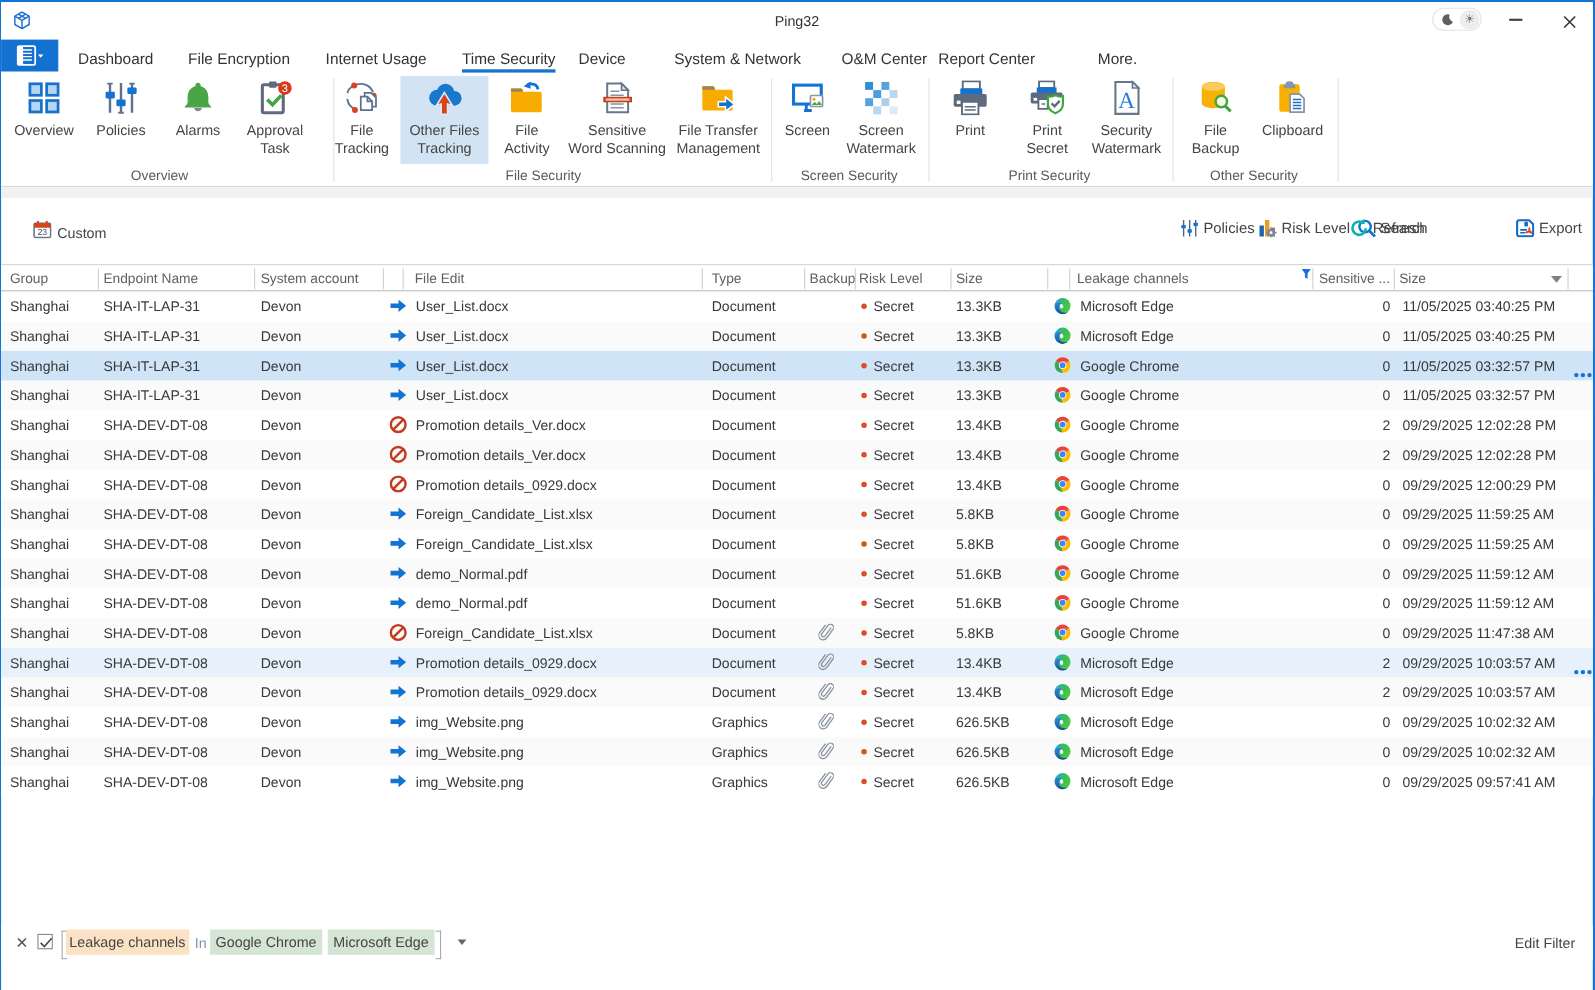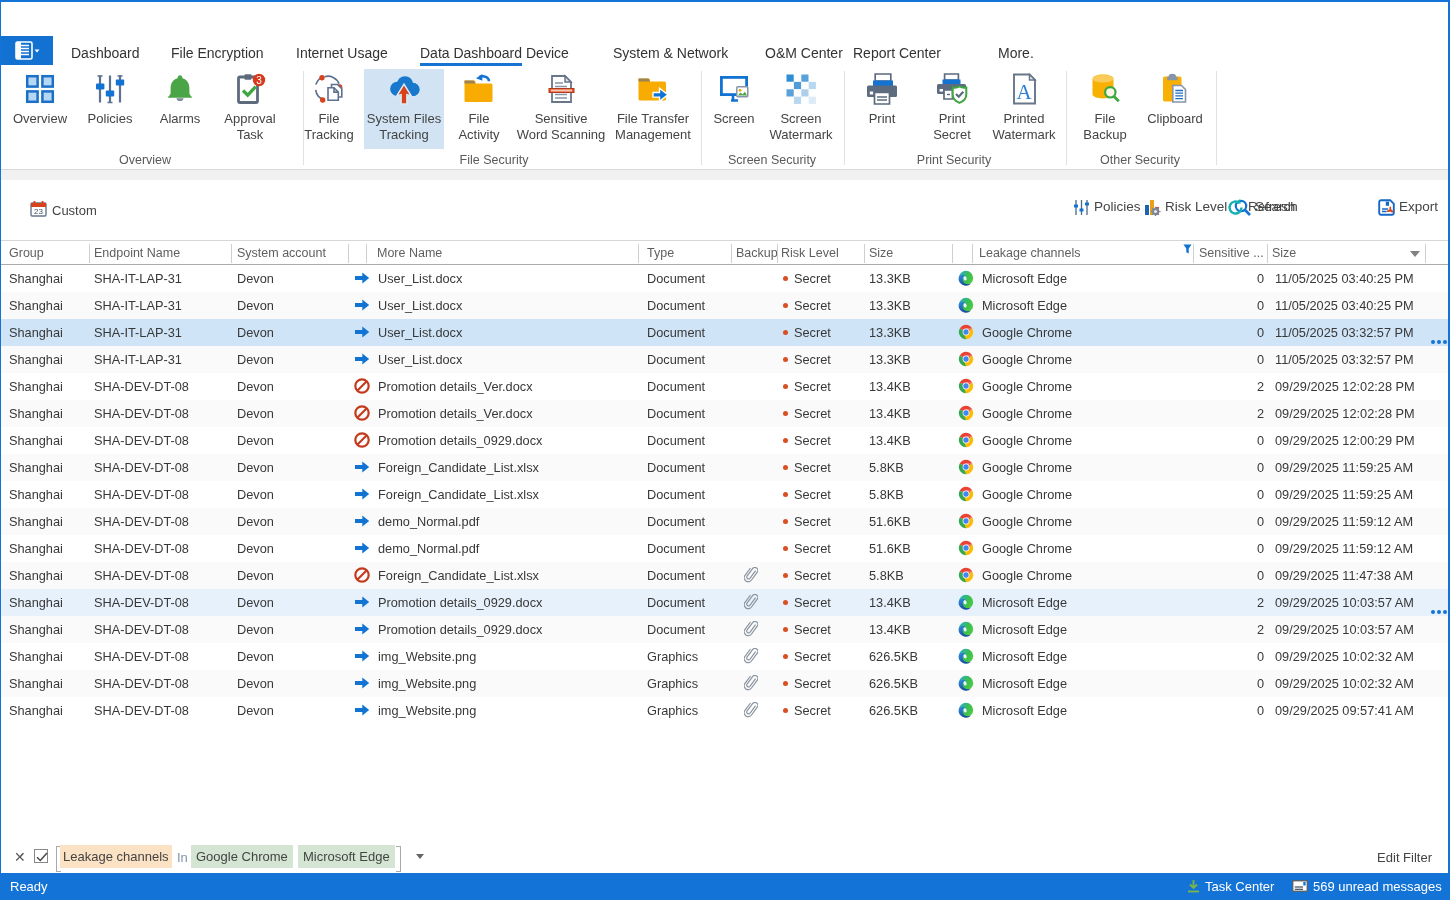--- a/index.html
+++ b/index.html
@@ -61,33 +61,53 @@
 #filter .edit {position:absolute;right:16px;top:9px;font-size:13px;color:#444}
 .brk {position:absolute;top:5px;width:5px;height:26px;border-top:1px solid #aaa;border-bottom:1px solid #aaa}
 #filter .caret {position:absolute;left:415px;top:13px;width:0;height:0;border-left:4.5px solid transparent;border-right:4.5px solid transparent;border-top:5px solid #666}
 
 #status {position:absolute;left:0;top:871px;width:100%;height:27px;background:#1473d6;color:#fff;font-size:13px}
 #status .rd {position:absolute;left:9px;top:6px}
 #status .tc {position:absolute;left:1186px;top:6px;white-space:nowrap}
 #status .um {position:absolute;left:1291px;top:6px;white-space:nowrap}
 </style></head><body>
 <div id="win">
+<div id="title">
+  <svg style="position:absolute;left:11px;top:8px" width="16" height="17" viewBox="0 0 16 17">
+        <g fill="none" stroke="#1b6fd0" stroke-width="1.3">
+          <path d="M8 1L14.5 4.75v7.5L8 16 1.5 12.25v-7.5z"></path>
+          <path d="M8 8.5L14.5 4.75M8 8.5v7.5M8 8.5L1.5 4.75"></path>
+          <path d="M4.75 2.9l6.5 3.75M11.25 2.9L4.75 6.65"></path>
+        </g>
+      </svg>
+  <div class="t">Ping32</div>
+  <div id="pill">
+        <svg style="position:absolute;left:7px;top:4px" width="12" height="12" viewBox="0 0 12 12">
+          <path d="M7.8 1.2A5 5 0 1 0 10.8 7.9 5.6 5.6 0 0 1 7.8 1.2z" fill="#5f5f5f"></path>
+        </svg>
+        <span class="sun">☀</span>
+      </div>
+  <div id="mini"></div>
+  <svg id="close" style="position:absolute;left:1420px;top:12px" width="12" height="12" viewBox="0 0 12 12">
+        <path d="M1 1l10 10M11 1L1 11" stroke="#333" stroke-width="1.4"></path>
+      </svg>
+</div>
 <div id="menu">
   <div id="mbtn">
         <svg style="position:absolute;left:14px;top:5px" width="26" height="19" viewBox="0 0 26 19">
           <rect x="1" y="1" width="16" height="17" rx="1.5" fill="none" stroke="#fff" stroke-width="1.6"></rect>
           <path d="M4 4.5h10M4 7.5h10M4 10.5h10M4 13.5h10" stroke="#fff" stroke-width="1.3"></path>
           <path d="M1 1h5v17H1z" fill="#fff"></path>
           <path d="M19.5 8.5h5l-2.5 3z" fill="#fff"></path>
         </svg>
       </div>
   <div class="tab" style="left:70px">Dashboard</div>
       <div class="tab" style="left:170px">File Encryption</div>
       <div class="tab" style="left:295px">Internet Usage</div>
-      <div class="tab act" style="left:419px">Data Dashboard</div>
+      <div class="tab act" style="left:419px">Time Security</div>
       <div class="tab" style="left:525px">Device</div>
       <div class="tab" style="left:612px">System &amp; Network</div>
       <div class="tab" style="left:764px">O&amp;M Center</div>
       <div class="tab" style="left:852px">Report Center</div>
       <div class="tab" style="left:997px">More.</div>
 </div>
 <div id="ribbon">
   <div class="ricon" style="left:23px"><svg width="32" height="32" viewBox="0 0 32 32">
           <g fill="#b5d7f3" stroke="#1b71c8" stroke-width="2.5">
             <rect x="3.2" y="3.2" width="10.4" height="10.4"></rect>
@@ -140,21 +160,21 @@
       <div class="rlab" style="left:258px;top:62px">Tracking</div>
       <div class="rsel" style="left:363px;width:80px"></div>
       <div class="ricon" style="left:387px"><svg width="32" height="32" viewBox="0 0 32 32">
           <circle cx="9.3" cy="15.8" r="7.1" fill="#1878cd"></circle>
           <circle cx="17" cy="11.3" r="8.1" fill="#1878cd"></circle>
           <circle cx="25" cy="16.3" r="6.6" fill="#1878cd"></circle>
           <path d="M8 15h18v7.9H8z" fill="#1878cd"></path>
           <path d="M9.3 22.9a7.1 7.1 0 0 1-6.9-7M25 22.9a6.6 6.6 0 0 0 6.5-6.6" fill="#1878cd"></path>
           <path d="M16 11.2L23.2 22.8l-4.3-1.1V31h-5.8V21.7L8.8 22.8z" fill="#d8441a" stroke="#dcebf8" stroke-width="1.5"></path>
         </svg></div>
-      <div class="rlab" style="left:333px;top:46px">System Files</div>
+      <div class="rlab" style="left:333px;top:46px">Other Files</div>
       <div class="rlab" style="left:333px;top:62px">Tracking</div>
       <div class="ricon" style="left:462px"><svg width="32" height="32" viewBox="0 0 32 32">
           <path d="M1.5 7.5h9.5a1.5 1.5 0 0 1 1.5 1.5v1.5h15.5a1.5 1.5 0 0 1 1.5 1.5v15.5a1.5 1.5 0 0 1-1.5 1.5H3a1.5 1.5 0 0 1-1.5-1.5z" fill="#f8ab00"></path>
           <path d="M1.5 7.5h9.5l1.5 3h-11z" fill="#9c8357"></path>
           <path d="M26 8.2C25.8 4.4 21 2 16.6 3.8" fill="none" stroke="#1273d3" stroke-width="2.5"></path>
           <path d="M19.3 1.1L13 5.3l6.3 2.4z" fill="#1273d3"></path>
         </svg></div>
       <div class="rlab" style="left:408px;top:46px">File</div>
       <div class="rlab" style="left:408px;top:62px">Activity</div>
       <div class="ricon" style="left:544px"><svg width="32" height="32" viewBox="0 0 32 32">
@@ -216,21 +236,21 @@
           <path d="M23.5 13.5c2.4 1.4 4.8 1.5 6.8 1v7c0 4.3-3.2 7-6.8 8.4-3.6-1.4-6.8-4.1-6.8-8.4v-7c2 .5 4.4.4 6.8-1z" fill="#fff" stroke="#3fa73f" stroke-width="2"></path>
           <path d="M20 21l2.7 2.7 4.6-5" fill="none" stroke="#5c6b7e" stroke-width="2.2"></path>
         </svg></div>
       <div class="rlab" style="left:881px;top:46px">Print</div>
       <div class="rlab" style="left:881px;top:62px">Secret</div>
       <div class="ricon" style="left:1007px"><svg width="32" height="32" viewBox="0 0 32 32">
           <path d="M6 1.5h15.5l5.5 5.5v23.5H6z" fill="#fff" stroke="#68768a" stroke-width="1.9"></path>
           <path d="M21.5 1.5L27 7h-5.5z" fill="#eef1f5" stroke="#68768a" stroke-width="1.5"></path>
           <text x="16.2" y="25.5" font-size="21" fill="#2e7cd6" text-anchor="middle" font-family="Liberation Serif">A</text>
         </svg></div>
-      <div class="rlab" style="left:953px;top:46px">Printed</div>
+      <div class="rlab" style="left:953px;top:46px">Security</div>
       <div class="rlab" style="left:953px;top:62px">Watermark</div>
       <div class="ricon" style="left:1088px"><svg width="32" height="32" viewBox="0 0 32 32">
           <path d="M3.5 5.8c0-2.3 4.7-4.2 10.5-4.2s10.5 1.9 10.5 4.2v15.4c0 2.3-4.7 4.2-10.5 4.2S3.5 23.5 3.5 21.2z" fill="#f8b003"></path>
           <ellipse cx="14" cy="5.8" rx="10.5" ry="3.8" fill="#fff" opacity="0.35"></ellipse>
           <circle cx="21.3" cy="19.3" r="5.2" fill="#fff" fill-opacity="0.9" stroke="#3fa73f" stroke-width="2.2"></circle>
           <path d="M25 23.5l4.8 4.8" stroke="#3fa73f" stroke-width="2.8"></path>
         </svg></div>
       <div class="rlab" style="left:1034px;top:46px">File</div>
       <div class="rlab" style="left:1034px;top:62px">Backup</div>
       <div class="ricon" style="left:1158px"><svg width="32" height="32" viewBox="0 0 32 32">
@@ -291,21 +311,21 @@
     <div class="tb" style="left:1377px"><span class="tbi"><svg width="17" height="17" viewBox="0 0 17 17">
           <path d="M1.2 3a1.8 1.8 0 0 1 1.8-1.8h9.2l3.6 3.6V14a1.8 1.8 0 0 1-1.8 1.8H3A1.8 1.8 0 0 1 1.2 14z" fill="#fff" stroke="#1568c8" stroke-width="1.9"></path>
           <rect x="7.8" y="2.6" width="3.2" height="4.2" fill="#1568c8"></rect>
           <path d="M4 10h6.2M4 12.6h4.6" stroke="#1568c8" stroke-width="1.5"></path>
           <path d="M11.9 7.6c.9-.3 1.6.9 1.2 2.7 1.3 1.2 2.7 1.8 2.3 2.8-.4.9-2 .4-3.3-.7-1.4.7-3 1.1-3.3.2-.3-.8 1-1.6 2.5-1.8.3-1.4.2-3.1.6-3.2z" fill="#d4491d"></path>
         </svg></span><span class="tbt">Export</span></div>
 <div id="thead">
   <span class="hc" style="left:8px">Group</span>
       <span class="hc" style="left:93px">Endpoint Name</span>
       <span class="hc" style="left:236px">System account</span>
-      <span class="hc" style="left:376px">More Name</span>
+      <span class="hc" style="left:376px">File Edit</span>
       <span class="hc" style="left:646px">Type</span>
       <span class="hc" style="left:735px">Backup</span>
       <span class="hc" style="left:780px">Risk Level</span>
       <span class="hc" style="left:868px">Size</span>
       <span class="hc" style="left:978px">Leakage channels</span>
       <span class="hc" style="left:1198px">Sensitive ...</span>
       <span class="hc" style="left:1271px">Size</span>
   <div class="hv" style="left:88px"></div>
       <div class="hv" style="left:230px"></div>
       <div class="hv" style="left:347px"></div>
@@ -831,25 +851,12 @@
       </span>
   <div class="brk" style="left:55px;border-left:1px solid #aaa"></div>
   <span class="chip" style="left:59px;background:#fbe2c4;padding:0 3px">Leakage channels</span>
   <span class="in">In</span>
   <span class="chip" style="left:190px;background:#d4e6d3">Google Chrome</span>
   <span class="chip" style="left:297px;background:#d4e6d3">Microsoft Edge</span>
   <div class="brk" style="left:395px;border-right:1px solid #aaa"></div>
   <div class="caret"></div>
   <span class="edit">Edit Filter</span>
 </div>
-<div id="status">
-  <span class="rd">Ready</span>
-  <span class="tc"><svg width="13" height="13" viewBox="0 0 13 13" style="vertical-align:-2px;margin-right:5px">
-          <path d="M6.5 0v7M3 4.5l3.5 3.5L10 4.5" fill="none" stroke="#7ab648" stroke-width="1.8"></path>
-          <path d="M1 11.5h11" stroke="#7ab648" stroke-width="1.8"></path>
-        </svg>Task Center</span>
-  <span class="um"><svg width="16" height="12" viewBox="0 0 16 12" style="vertical-align:-1px;margin-right:5px">
-          <rect x="0.7" y="0.7" width="14.6" height="10.6" fill="#fff" stroke="#56646f" stroke-width="1.4"></rect>
-          <rect x="11.3" y="1.9" width="2.3" height="3.6" fill="#1273d3"></rect>
-          <rect x="2.8" y="6.4" width="8.2" height="1.2" fill="#414d5c"></rect>
-          <rect x="2.8" y="8.7" width="8.2" height="1.2" fill="#414d5c"></rect>
-        </svg>569 unread messages</span>
-</div>
 </div>
 </body></html>

